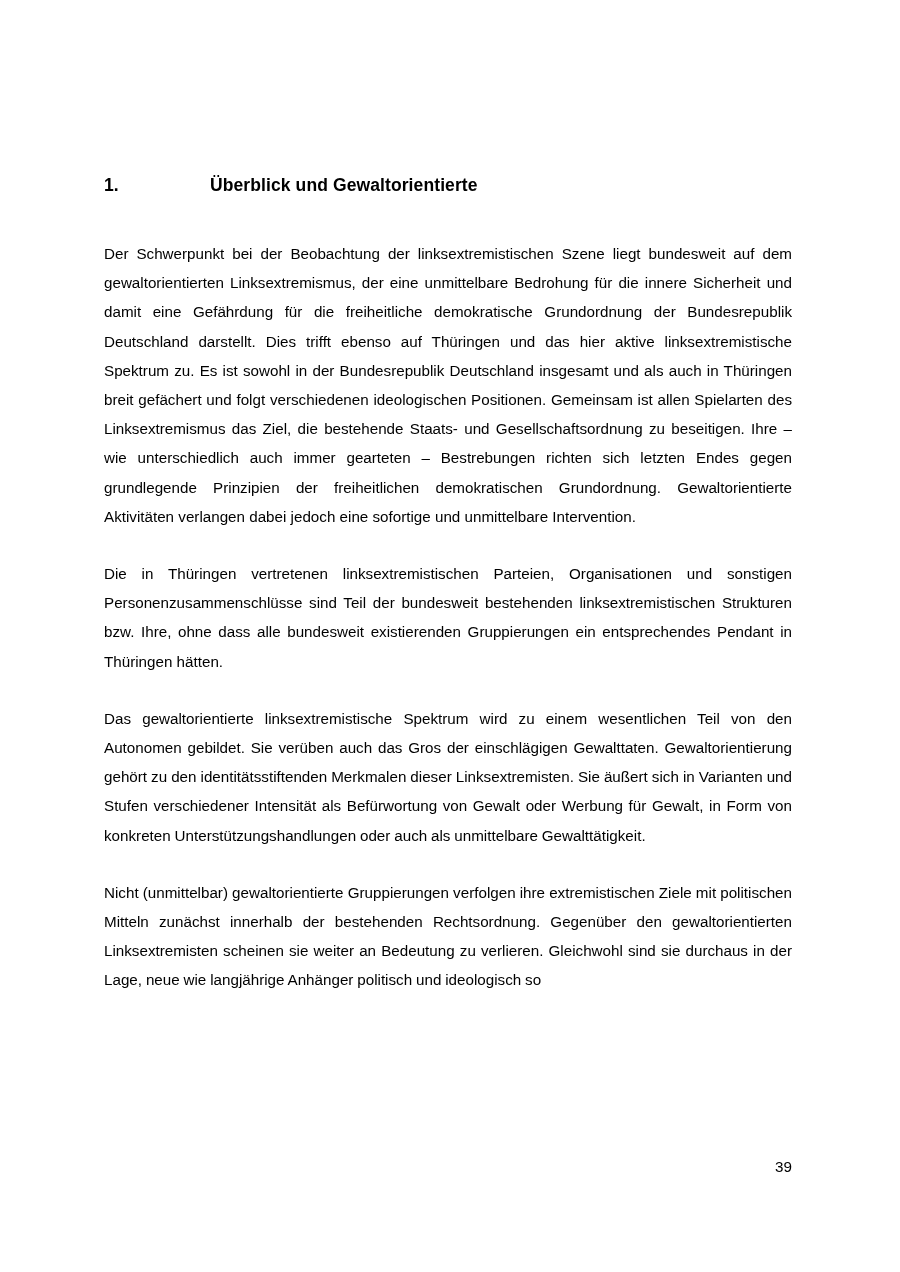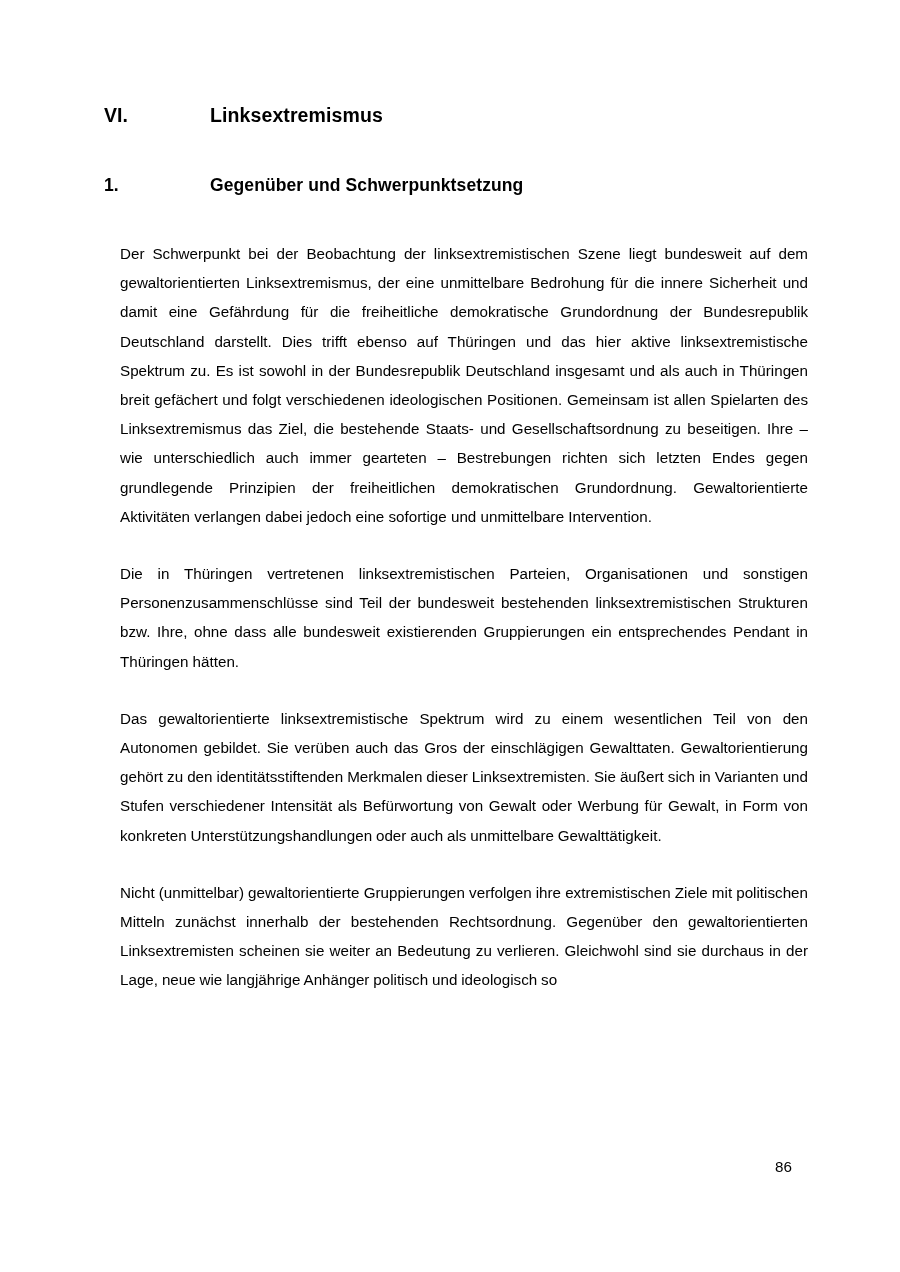--- a/index.html
+++ b/index.html
@@ -46,21 +46,21 @@
   }
   #heading-section {
     top: 175px;
     font-size: 17.5px;
     letter-spacing: 0.1px;
   }
 
   
   .body-block {
     position: absolute;
-    left: 120px;
+    left: 104px;
     width: 688px;
     font-size: 15.2px;
     line-height: 29.2px;
     text-align: justify;
     text-justify: inter-word;
     color: #000;
     -webkit-hyphens: none;
     hyphens: none;
   }
   .body-block p {
@@ -85,32 +85,28 @@
     font-size: 15.2px;
     line-height: 20px;
     color: #000;
   }
 </style>
 </head>
 <body>
 
 <div class="page">
 
-  <div class="heading-row" id="heading-chapter">
-    <span class="heading-num">VI.</span>
-    <span class="heading-text">Linksextremismus</span>
-  </div>
 
   <div class="heading-row" id="heading-section">
     <span class="heading-num">1.</span>
-    <span class="heading-text">Gegenüber und Schwerpunktsetzung</span>
+    <span class="heading-text">Überblick und Gewaltorientierte</span>
   </div>
 
   <div class="body-block" style="top: 239px;">
     <p>Der Schwerpunkt bei der Beobachtung der linksextremistischen Szene liegt bundesweit auf dem gewaltorientierten Linksextremismus, der eine unmittelbare Bedrohung für die innere Sicherheit und damit eine Gefährdung für die freiheitliche demokratische Grundordnung der Bundesrepublik Deutschland darstellt. Dies trifft ebenso auf Thüringen und das hier aktive linksextremistische Spektrum zu. Es ist sowohl in der Bundesrepublik Deutschland insgesamt und als auch in Thüringen breit gefächert und folgt verschiedenen ideologischen Positionen. Gemeinsam ist allen Spielarten des Linksextremismus das Ziel, die bestehende Staats- und Gesellschaftsordnung zu beseitigen. Ihre – wie unterschiedlich auch immer gearteten – Bestrebungen richten sich letzten Endes gegen grundlegende Prinzipien der freiheitlichen demokratischen Grundordnung. Gewaltorientierte Aktivitäten verlangen dabei jedoch eine sofortige und unmittelbare Intervention.</p>
     <p>Die in Thüringen vertretenen linksextremistischen Parteien, Organisationen und sonstigen Personenzusammenschlüsse sind Teil der bundesweit bestehenden linksextremistischen Strukturen bzw. Ihre, ohne dass alle bundesweit existierenden Gruppierungen ein entsprechendes Pendant in Thüringen hätten.</p>
     <p class="dense">Das gewaltorientierte linksextremistische Spektrum wird zu einem wesentlichen Teil von den Autonomen gebildet. Sie verüben auch das Gros der einschlägigen Gewalttaten. Gewaltorientierung gehört zu den identitätsstiftenden Merkmalen dieser Linksextremisten. Sie äußert sich in Varianten und Stufen verschiedener Intensität als Befürwortung von Gewalt oder Werbung für Gewalt, in Form von konkreten Unterstützungshandlungen oder auch als unmittelbare Gewalttätigkeit.</p>
     <p class="dense">Nicht (unmittelbar) gewaltorientierte Gruppierungen verfolgen ihre extremistischen Ziele mit politischen Mitteln zunächst innerhalb der bestehenden Rechtsordnung. Gegenüber den gewaltorientierten Linksextremisten scheinen sie weiter an Bedeutung zu verlieren. Gleichwohl sind sie durchaus in der Lage, neue wie langjährige Anhänger politisch und ideologisch so</p>
   </div>
 
-  <div class="page-number">86</div>
+  <div class="page-number">39</div>
 
 </div>
 
 </body></html>

